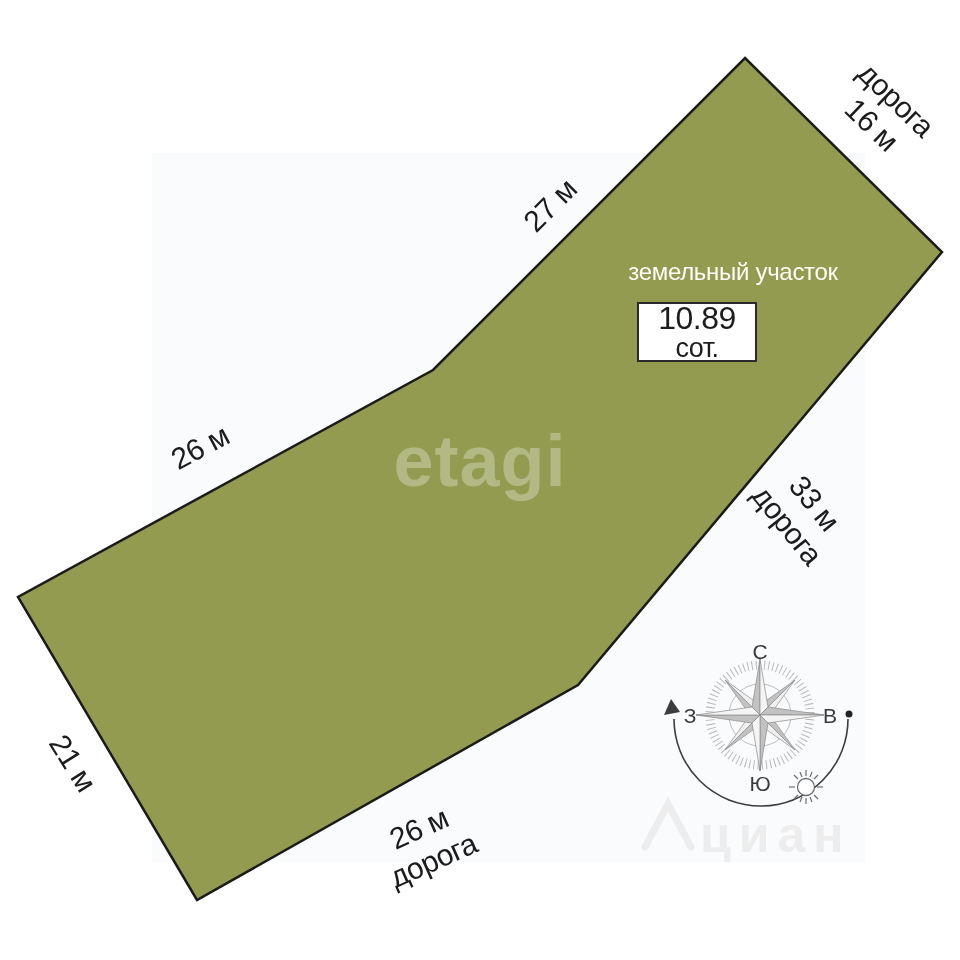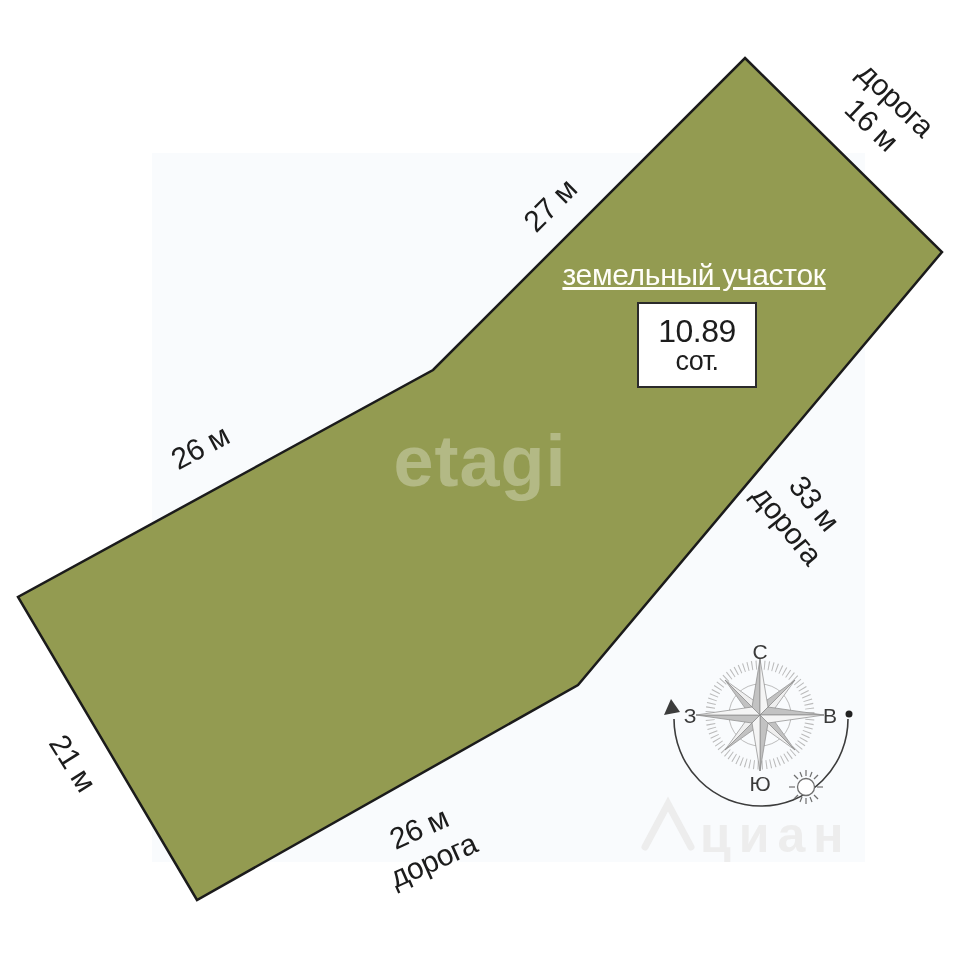--- a/index.html
+++ b/index.html
@@ -12,25 +12,25 @@
     position:absolute;left:152px;top:153px;width:713px;height:709px;
     background:rgba(235,243,248,0.30);
   }
   .plot-svg{position:absolute;left:0;top:0;}
   .etagi-mark{
     position:absolute;left:340px;top:420px;width:280px;
     text-align:center;font-size:72px;font-weight:bold;letter-spacing:1px;
     color:rgba(255,255,255,0.30);user-select:none;
   }
   .plot-title{
-    position:absolute;left:544px;top:258px;width:300px;text-align:center;
-    font-size:30px;color:#fffef8;letter-spacing:-0.3px;text-decoration:underline;
+    position:absolute;left:583px;top:258px;width:300px;text-align:center;
+    font-size:24px;color:#fffef8;letter-spacing:-0.3px;
   }
   .area-box{
-    position:absolute;left:637px;top:302px;width:120px;height:86px;
+    position:absolute;left:637px;top:302px;width:120px;height:60px;
     background:#ffffff;border:2px solid #2b2b2b;box-sizing:border-box;
     display:flex;flex-direction:column;align-items:center;justify-content:center;
   }
   .area-value{font-size:32px;color:#1d1d1d;line-height:32px;letter-spacing:-0.5px;}
   .area-unit{font-size:27px;color:#1d1d1d;line-height:28px;letter-spacing:-0.5px;}
   .dim{
     position:absolute;font-size:30px;color:#1c1c1c;letter-spacing:-0.5px;
     white-space:nowrap;text-align:center;line-height:35px;
     transform-origin:center center;
   }

